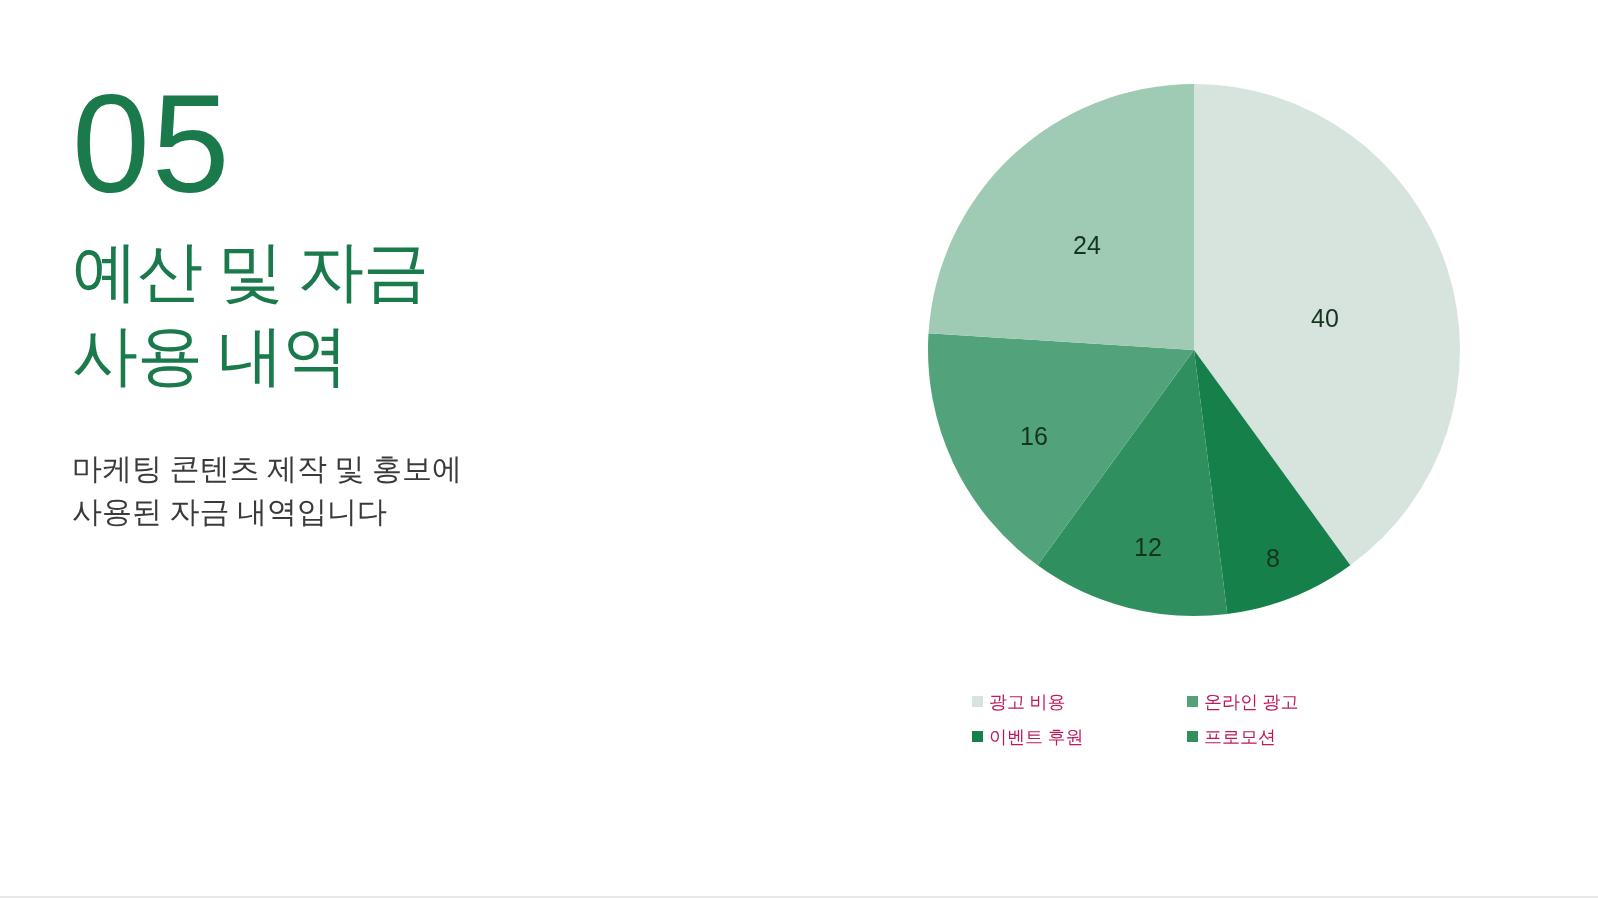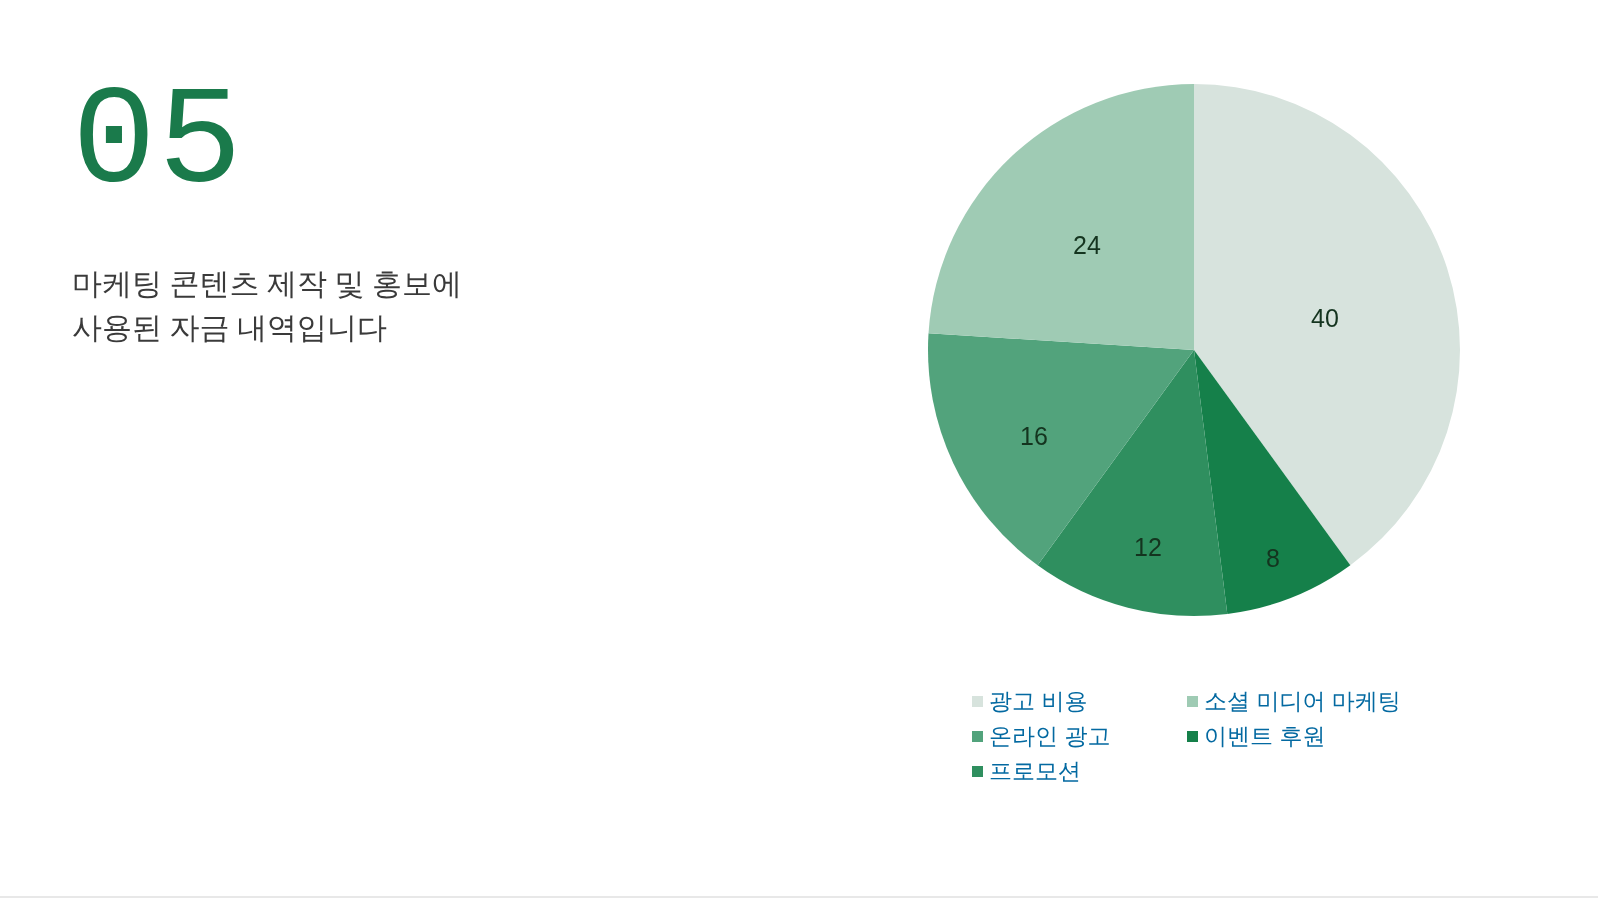--- a/index.html
+++ b/index.html
@@ -22,21 +22,21 @@
   }
 
   
   .left-block {
     position: absolute;
     left: 72px;
     top: 74px;
     width: 560px;
   }
   .section-number {
-    font-family: Liberation Mono, monospace;
+    font-family: Liberation Sans, sans-serif;
     font-size: 140px;
     line-height: 1.0;
     color: #1a7a4b;
     letter-spacing: 2px;
     margin: 0;
     font-weight: 400;
   }
   .slide-title {
     font-family: "Liberation Serif", serif;
     font-size: 66px;
@@ -100,34 +100,36 @@
     height: 33px;
     margin-bottom: 2px;
   }
   .legend-swatch {
     width: 11px;
     height: 11px;
     flex: 0 0 11px;
     margin-right: 6px;
   }
   .legend-label {
-    font-family: Liberation Sans, sans-serif;
-    font-size: 23px;
-    color: #0369a1;
+    font-family: Liberation Serif, serif;
+    font-size: 18px;
+    color: #be185d;
     white-space: nowrap;
     line-height: 1;
   }
 </style>
 </head>
 <body>
 
 <div class="slide">
 
   <div class="left-block">
     <div class="section-number">05</div>
+    <div class="slide-title">예산 및 자금
+사용 내역</div>
     <div class="slide-subtitle">마케팅 콘텐츠 제작 및 홍보에
 사용된 자금 내역입니다</div>
   </div>
 
   <div class="chart-area">
 
     <div class="pie-wrap">
       <svg class="pie-svg" id="pie-svg" width="600" height="600" viewBox="0 0 600 600">
           <path d="M 294 280 L 294 14 A 266 266 0 0 1 450.35087710979786 495.19852050373606 Z" fill="#d7e3dd"></path>
           <path d="M 294 280 L 450.35087710979786 495.19852050373606 A 266 266 0 0 1 327.33864012810494 543.9025105496512 Z" fill="#15804a"></path>
@@ -141,24 +143,20 @@
           <text x="187" y="177" class="slice-label" fill="#14341f">24</text>
         </svg>
     </div>
 
     <div class="legend">
       <div class="legend-item">
         <span class="legend-swatch" style="background-color: rgb(215, 227, 221);"></span>
         <span class="legend-label">광고 비용</span>
       </div>
       <div class="legend-item">
-        <span class="legend-swatch" style="background-color: rgb(159, 203, 180);"></span>
-        <span class="legend-label">소셜 미디어 마케팅</span>
-      </div>
-      <div class="legend-item">
         <span class="legend-swatch" style="background-color: rgb(82, 163, 124);"></span>
         <span class="legend-label">온라인 광고</span>
       </div>
       <div class="legend-item">
         <span class="legend-swatch" style="background-color: rgb(21, 128, 74);"></span>
         <span class="legend-label">이벤트 후원</span>
       </div>
       <div class="legend-item">
         <span class="legend-swatch" style="background-color: rgb(47, 143, 95);"></span>
         <span class="legend-label">프로모션</span>

